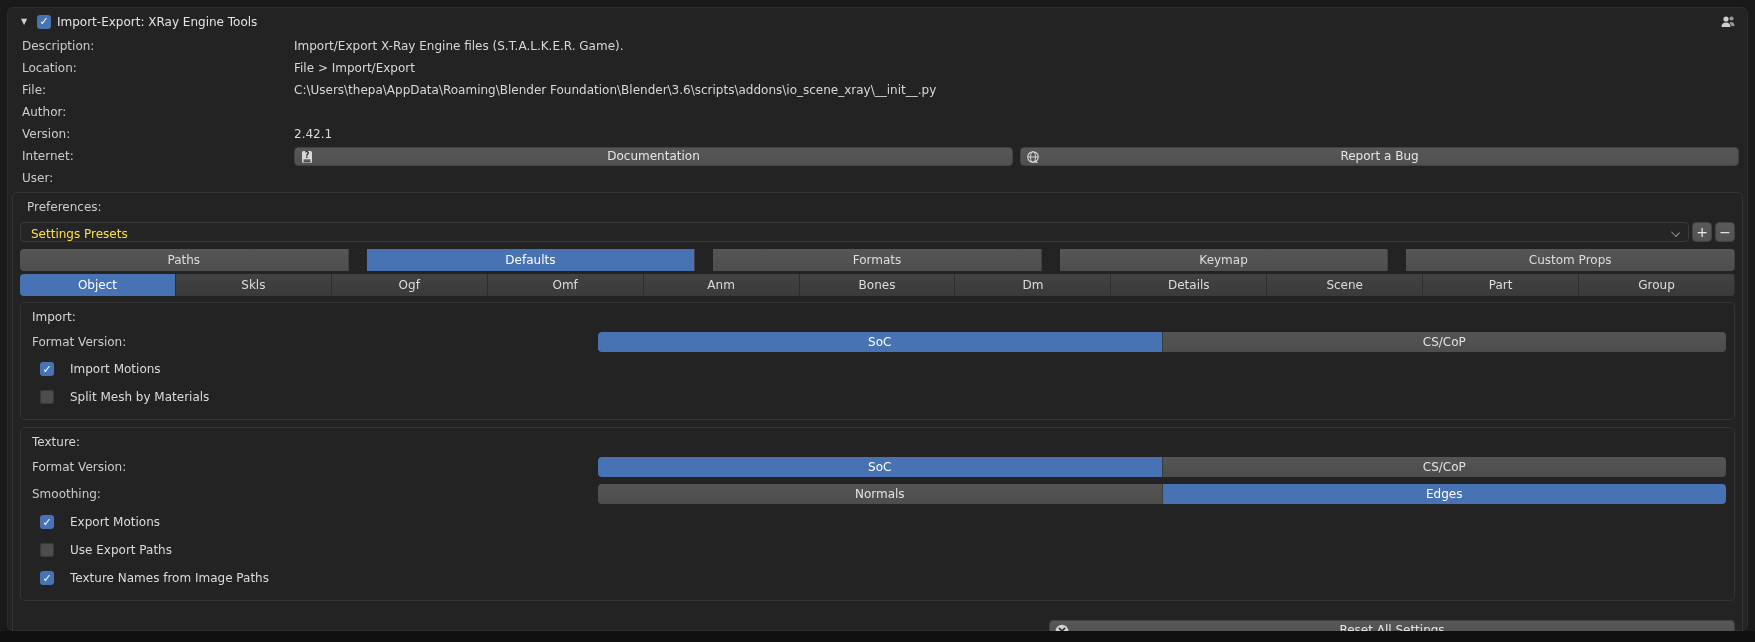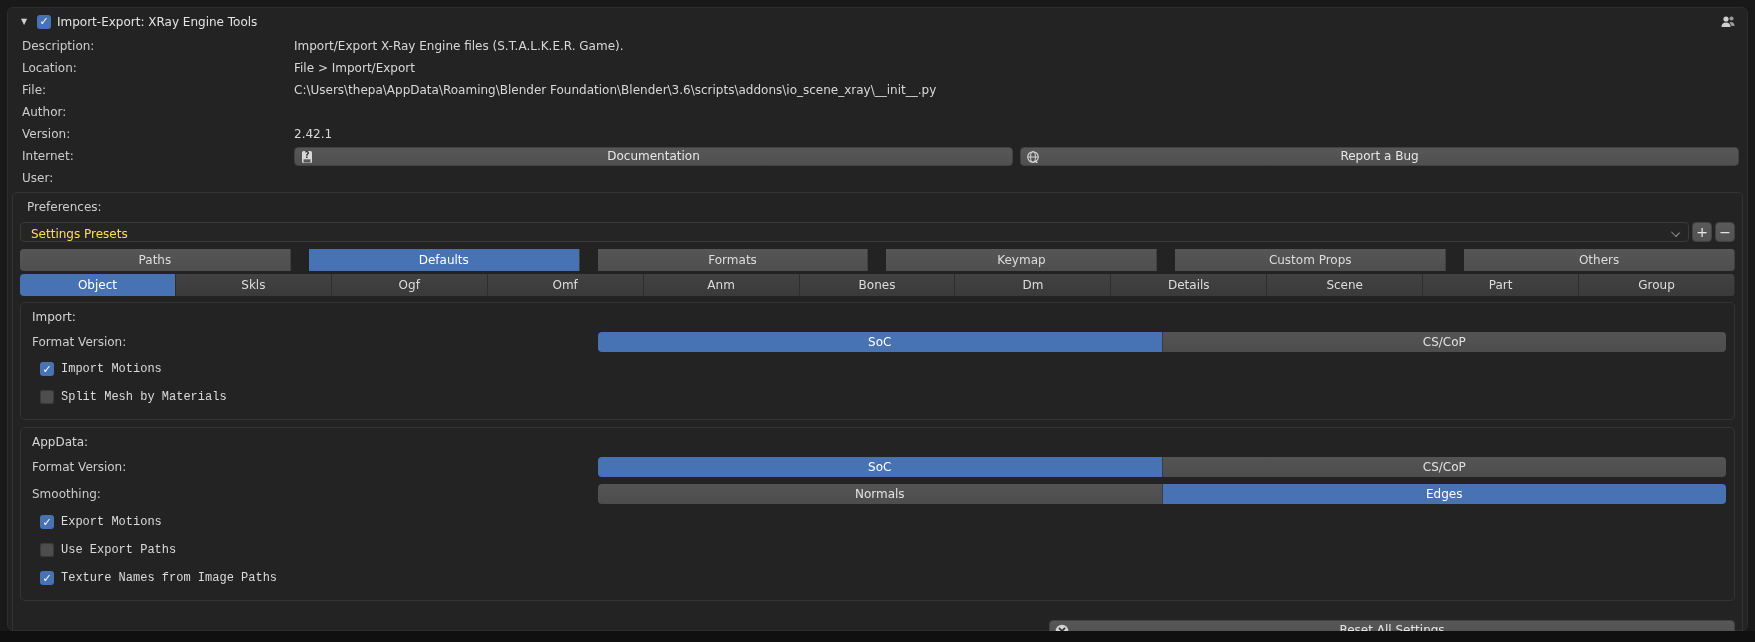--- a/index.html
+++ b/index.html
@@ -42,21 +42,21 @@
   .btn-full { flex:1; }
 
   
   .checkbox {
     width:14px; height:14px; border-radius:3px; flex:none;
     background:#4d4d4d; box-shadow:inset 0 0 0 1px #3a3a3a;
     display:flex; align-items:center; justify-content:center; cursor:pointer;
   }
   .checkbox.checked { background:#4772b3; box-shadow:none; }
   .checkbox .check { color:#ffffff; font-size:11px; line-height:1; font-weight:bold; }
-  .cb-label { margin-left:7px; color:#dcdcdc;font-family:Liberation Mono, monospace; }
+  .cb-label { margin-left:16px; color:#dcdcdc; }
   .cb-row { display:flex; align-items:center; height:28px; padding-left:9px; }
 
   
   .pref-box {
     margin:3px 4px 0 4px; border:1px solid #343434; border-radius:5px;
     padding:2px 7px 6px 7px;
   }
   .pref-title-row { height:24px; display:flex; align-items:center; padding-left:7px; color:#cccccc; }
 
   .presets-row { height:26px; display:flex; align-items:center; gap:3px; }
@@ -201,21 +201,20 @@
       <div class="sq-btn">+</div>
       <div class="sq-btn">−</div>
     </div>
 
     <div class="tab-row main">
       <div class="tab">Paths</div>
       <div class="tab selected">Defaults</div>
       <div class="tab">Formats</div>
       <div class="tab">Keymap</div>
       <div class="tab">Custom Props</div>
-      <div class="tab">Others</div>
     </div>
 
     <div class="tab-row sub">
       <div class="tab selected">Object</div>
       <div class="tab">Skls</div>
       <div class="tab">Ogf</div>
       <div class="tab">Omf</div>
       <div class="tab">Anm</div>
       <div class="tab">Bones</div>
       <div class="tab">Dm</div>
@@ -243,21 +242,21 @@
         <span class="cb-label">Import Motions</span>
       </div>
       <div class="cb-row">
         <span class="checkbox"></span>
         <span class="cb-label">Split Mesh by Materials</span>
       </div>
     </div>
 
     <div class="sub-box" style="margin-top:7px;">
       <div class="sub-title-row">
-        <span>AppData:</span>
+        <span>Texture:</span>
       </div>
       <div class="field-row">
         <span class="field-label">Format Version:</span>
         <div class="segmented">
           <div class="seg selected">SoC</div>
           <div class="seg">CS/CoP</div>
         </div>
       </div>
       <div class="field-row" style="height:28px;">
         <span class="field-label">Smoothing:</span>

